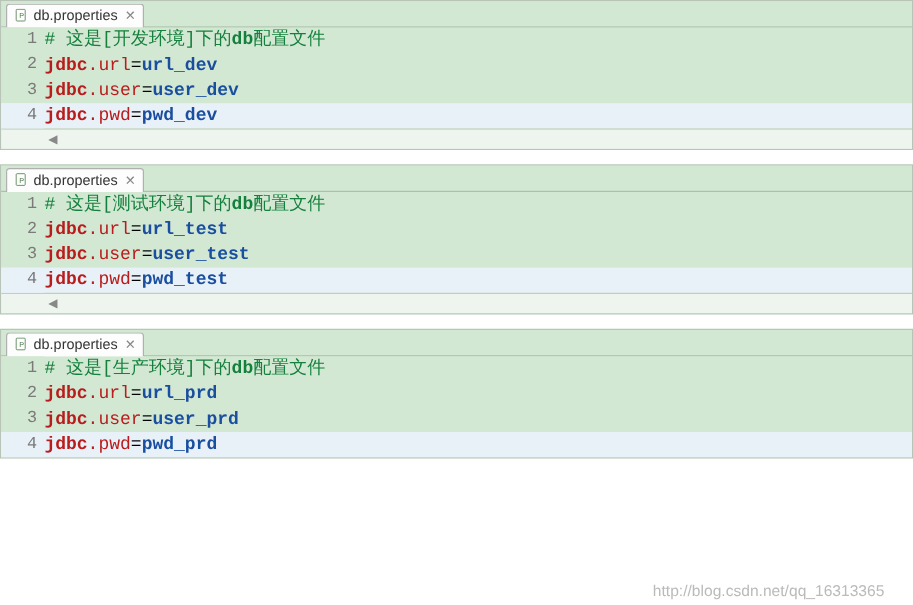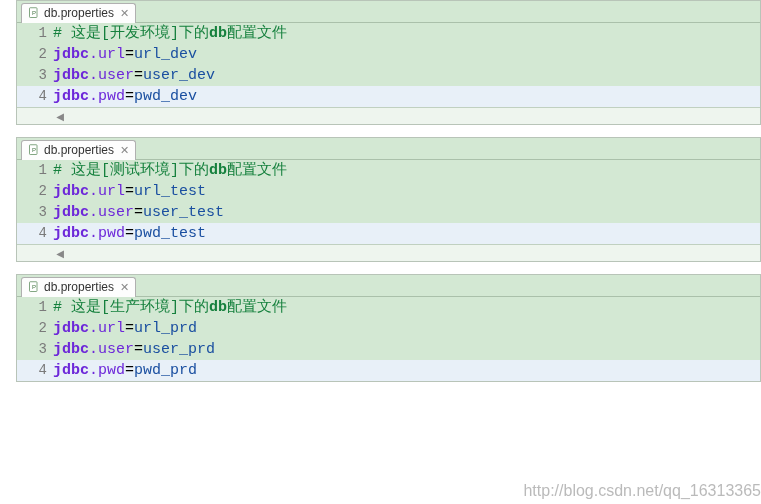--- a/index.html
+++ b/index.html
@@ -10,21 +10,20 @@
     width: 761px;
     height: 504px;
     position: relative;
     overflow: hidden;
   }
   .editor-panel {
     border: 1px solid #b8c4b8;
     background: #d3e8d3;
     margin-bottom: 12px;
     position: relative;
-    margin-left: 16px;
   }
   .tab-bar {
     background: #d3e8d3;
     display: flex;
     align-items: center;
     height: 22px;
     padding-left: 4px;
     border-bottom: 1px solid #aac0aa;
   }
   .tab {
@@ -80,46 +79,46 @@
     flex: 1;
     white-space: pre;
   }
   .line-current {
     background: #e8f0f8;
   }
   .line-current .gutter {
     background: #e8f0f8;
   }
   .tok-comment { color: #15803d; }
-  .tok-key { color: #6d28d9; font-weight: normal; }
+  .tok-key { color: #b91c1c; font-weight: normal; }
   .tok-punct { color: #000; }
-  .tok-value { color: #1a4fa0; font-weight: normal; }
+  .tok-value { color: #1a4fa0; font-weight: bold; }
   .scroll-stub {
     height: 17px;
     background: #eef5ee;
     border-top: 1px solid #c0d0c0;
     display: flex;
     align-items: center;
     padding-left: 36px;
   }
   .scroll-arrow {
     width: 14px;
     height: 14px;
     color: #888;
     font-size: 10px;
     display: flex;
     align-items: center;
     justify-content: center;
   }
   .watermark {
     position: absolute;
-    right: 0;
+    right: 24px;
     bottom: 4px;
     color: rgba(140,140,140,0.6);
-    font-size: 16px;
+    font-size: 13px;
     font-family: Arial, sans-serif;
     pointer-events: none;
   }
 </style>
 </head>
 <body>
 
 <div id="root">
     <div class="editor-panel">
       <div class="tab-bar">

